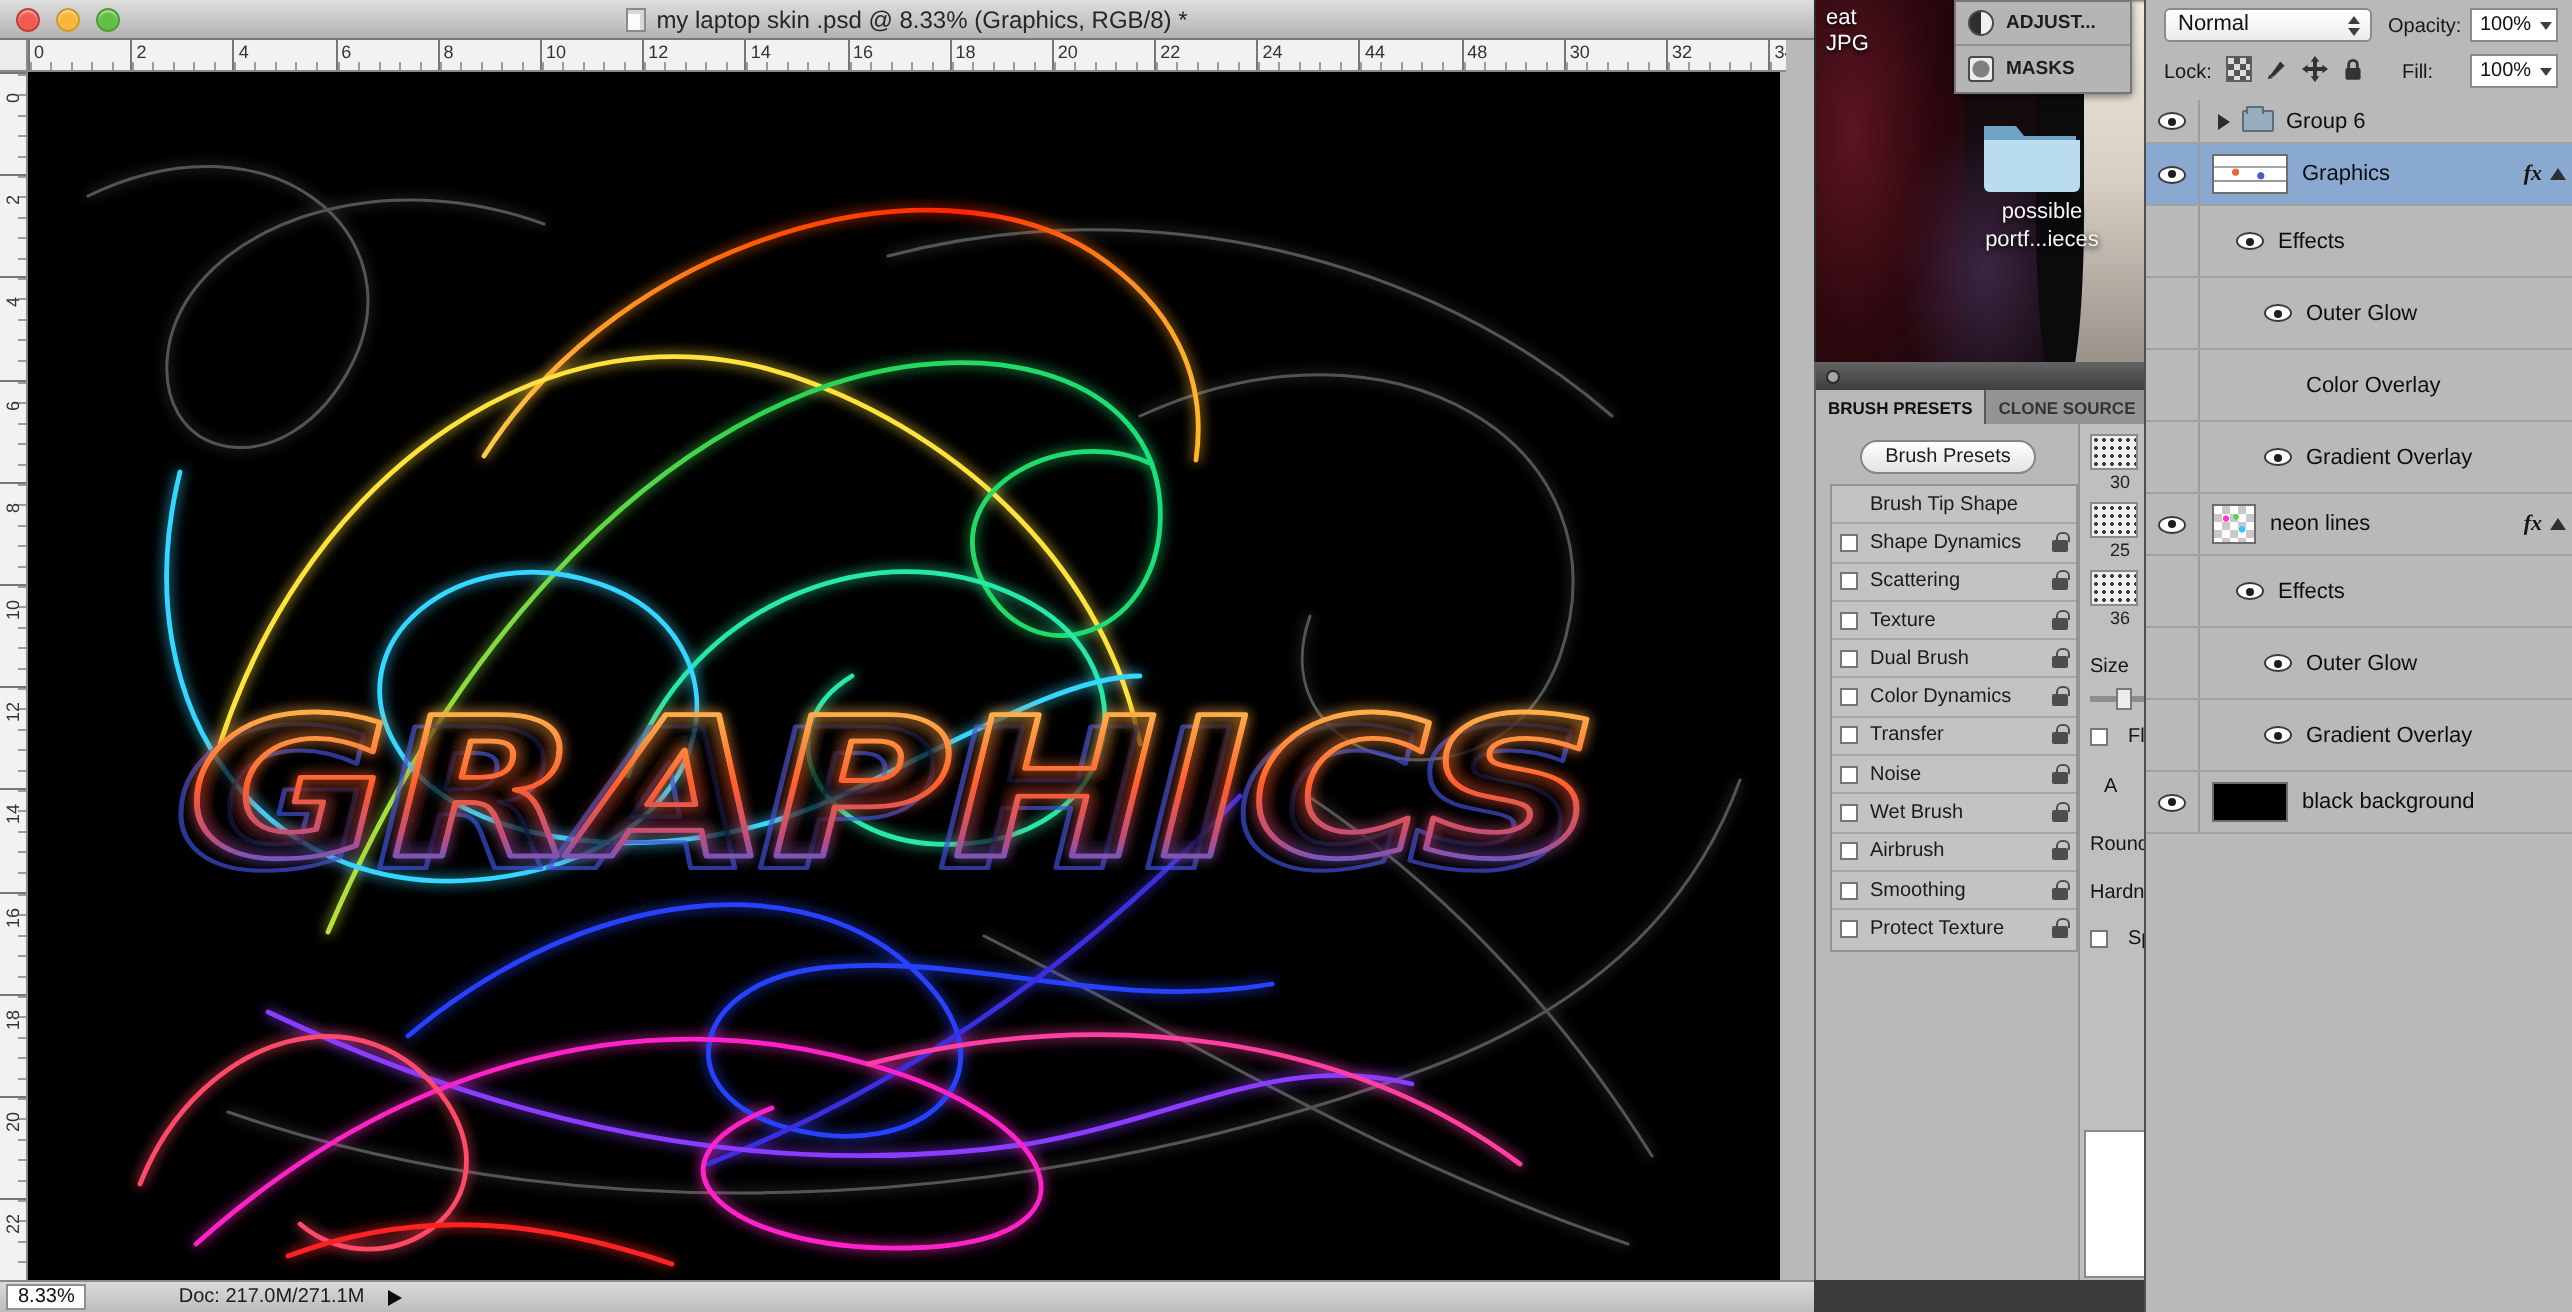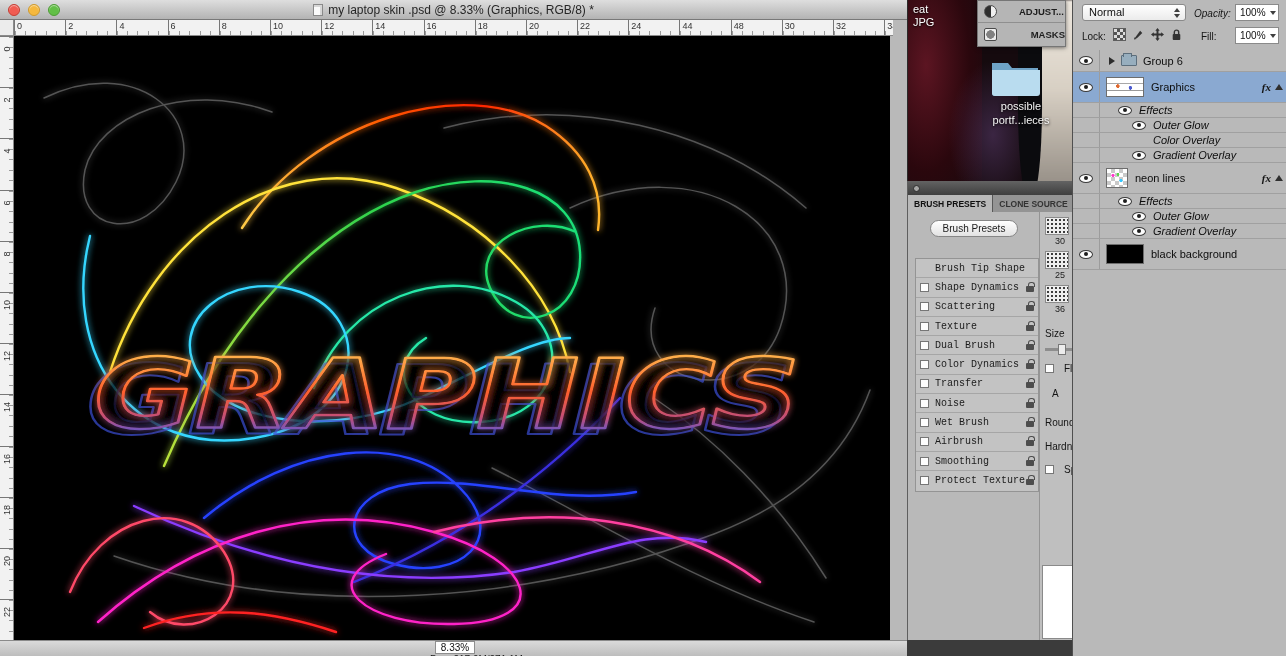--- a/index.html
+++ b/index.html
@@ -29,56 +29,56 @@
   .ruler-left { position:absolute; left:0; top:36px; width:14px; height:604px; background:#f2f2f2; border-right:1px solid #8a8a8a; display:flex; flex-direction:column; overflow:hidden; }
   .rv-cell { flex:0 0 51.2px; border-top:1px solid #777; position:relative;
     background-image:repeating-linear-gradient(to bottom,#9b9b9b 0 1px,transparent 1px 10.24px);
     background-size:4px 51.2px; background-position:right top; background-repeat:repeat-y; }
   .rv-cell .num { position:absolute; top:7px; left:0; width:13px; text-align:center; font-size:9px; color:#333; transform:rotate(-90deg); }
 
   .canvas { position:absolute; left:14px; top:36px; width:876px; height:604px; background:#000; }
   .canvas svg { display:block; width:100%; height:100%; }
 
   .status-bar { position:absolute; left:0; bottom:0; width:907px; height:16px;
-    background:linear-gradient(#dadada,#bdbdbd); border-top:1px solid #8a8a8a; display:flex; align-items:center;flex-direction:column; }
+    background:linear-gradient(#dadada,#bdbdbd); border-top:1px solid #8a8a8a; display:flex; align-items:center; }
   .zoom-field { background:#fff; border:1px solid #8f8f8f; padding:0 5px; margin-left:3px; height:13px; line-height:12px; font-size:10px; color:#111; }
   .doc-info { margin-left:46px; font-size:10px; color:#1c1c1c; }
   .status-arrow { width:0; height:0; border-left:7px solid #0d0d0d; border-top:4px solid transparent; border-bottom:4px solid transparent; margin-left:12px; }
 
   
   .bridge { position:absolute; left:907px; top:0; width:165px; height:197px; background:#150a0e; overflow:hidden; border-left:1px solid #2a2a2a; }
   .art-red { position:absolute; left:-12px; top:-8px; width:86px; height:210px;
     background:radial-gradient(ellipse at 35% 35%, #5c1522 0%, #2a070d 55%, rgba(20,5,8,0) 100%); }
   .art-purple { position:absolute; left:40px; top:60px; width:90px; height:150px;
     background:radial-gradient(ellipse at 50% 50%, rgba(90,60,110,.55) 0%, rgba(20,8,14,0) 70%); }
   .art-figure { position:absolute; right:-4px; top:0; width:46px; height:197px;
     background:linear-gradient(180deg,#efe9e0 0%,#d8d0c4 45%,#8f8880 100%); filter:blur(1px); }
   .art-hair { position:absolute; right:30px; top:-6px; width:24px; height:205px; background:#0b0b0e; border-radius:0 0 45% 45%; }
   .file-label { position:absolute; left:5px; top:3px; color:#fff; font-size:11px; line-height:1.15; white-space:pre-line; text-shadow:0 1px 2px #000; }
   .folder-thumb { position:absolute; left:990px; top:56px; width:50px; height:40px; }
   .folder-label { position:absolute; left:973px; top:100px; width:96px; color:#f4f4f4; font-size:11px; line-height:1.25; text-align:center; white-space:pre-line; text-shadow:0 1px 3px #000; }
 
   
   .collapsed-panel { position:absolute; left:977px; top:0; width:89px; height:47px; background:#b5b5b5; border:1px solid #767676; box-shadow:0 1px 4px rgba(0,0,0,.5); }
-  .cp-row { height:22px; display:flex; align-items:center; gap:22px; padding-left:6px; border-bottom:1px solid #8f8f8f; font-size:9.5px; font-weight:bold; color:#1e1e1e; }
-  .cp-row:last-child { border-bottom:none;justify-content:space-between; }
+  .cp-row { height:22px; display:flex; align-items:center; gap:6px; padding-left:6px; border-bottom:1px solid #8f8f8f; font-size:9.5px; font-weight:bold; color:#1e1e1e; }
+  .cp-row:last-child { border-bottom:none; }
   .cp-ic { width:13px; height:13px; border:1px solid #4a4a4a; flex:none; }
   .icon-adjustments .cp-ic { border-radius:50%; background:linear-gradient(90deg,#2e2e2e 50%,#f0f0f0 50%); }
   .icon-masks .cp-ic { border-radius:2px; background:#ececec radial-gradient(circle at 50% 50%, #808080 0 4px, #ececec 4.5px); }
 
   
   .brush-panel { position:absolute; left:907px; top:181px; width:165px; height:475px; background:#b9b9b9; border-left:1px solid #5f5f5f; }
   .bp-header { height:14px; background:linear-gradient(#636363,#3e3e3e); display:flex; align-items:center; padding-left:5px; }
   .bp-dot { width:7px; height:7px; border-radius:50%; background:#a6a6a6; border:1px solid #2b2b2b; }
   .bp-tabs { height:17px; background:#6f6f6f; display:flex; }
   .bp-tab { font-size:8.5px; font-weight:bold; color:#333; padding:0 6px; display:flex; align-items:center; background:#949494; border-right:1px solid #585858; white-space:nowrap; }
   .bp-tab.active { background:#b9b9b9; color:#101010; }
   .bp-body { position:absolute; top:31px; bottom:16px; left:0; right:0; overflow:hidden; }
   .presets-btn { position:absolute; left:22px; top:8px; width:88px; height:17px; background:linear-gradient(#ffffff,#e2e2e2); border:1px solid #868686; border-radius:9px; font-size:10px; color:#1c1c1c; text-align:center; line-height:15px; }
-  .bp-list { position:absolute; left:7px; top:46px; width:124px; border:1px solid #949494; background:#c3c3c3;font-family:Liberation Mono, monospace; }
+  .bp-list { position:absolute; left:7px; top:30px; width:124px; border:1px solid #949494; background:#c3c3c3; }
   .bp-row { height:19.3px; display:flex; align-items:center; padding:0 4px; border-bottom:1px solid #a6a6a6; font-size:10px; color:#1b1b1b; }
   .bp-row:last-child { border-bottom:none; }
   .cb { width:9px; height:9px; border:1px solid #767676; background:#fdfdfd; margin-right:6px; flex:none; }
   .bp-label { flex:1; white-space:nowrap; overflow:hidden; }
   .padlock { width:8px; height:6px; background:#4d4d4d; border-radius:1px; position:relative; margin-top:3px; flex:none; }
   .padlock::before { content:""; position:absolute; top:-4px; left:1.5px; width:5px; height:4px; border:1.3px solid #4d4d4d; border-bottom:none; border-radius:3px 3px 0 0; }
   .bp-divider { position:absolute; left:131px; top:0; bottom:0; width:1px; background:#949494; }
   .bp-right { position:absolute; left:132px; top:0; bottom:0; right:0; background:#bfbfbf; overflow:hidden; font-size:10px; color:#151515; }
   .tip-item { margin:5px 0 0 5px; }
   .tipbox { display:block; width:24px; height:18px; background:#efefef; border:1px solid #8a8a8a;
@@ -95,39 +95,39 @@
   .bp-bottombar { position:absolute; left:907px; top:640px; width:165px; height:16px; background:#3b3b3b; }
 
   
   .layers-panel { position:absolute; left:1072px; top:0; width:214px; height:656px; background:#b9b9b9; border-left:1px solid #4f4f4f; }
   .lp-controls { position:relative; height:62px; border-bottom:1px solid #8d8d8d; }
   .blend-select { position:absolute; left:9px; top:4px; width:104px; height:17px; background:linear-gradient(#ffffff,#ebebeb); border:1px solid #8a8a8a; border-radius:3px; font-size:11px; color:#101010; padding-left:6px; line-height:15px; }
   .combo { position:absolute; right:4px; top:3px; width:7px; height:10px; }
   .combo::before { content:""; position:absolute; top:0; left:0; border-left:3.5px solid transparent; border-right:3.5px solid transparent; border-bottom:4px solid #3f3f3f; }
   .combo::after { content:""; position:absolute; bottom:0; left:0; border-left:3.5px solid transparent; border-right:3.5px solid transparent; border-top:4px solid #3f3f3f; }
   .lp-label { position:absolute; font-size:10px; color:#161616; }
-  .op-label { left:121px; top:8px;font-style:italic; }
+  .op-label { left:121px; top:8px; }
   .value-box { position:absolute; width:44px; height:17px; background:#fff; border:1px solid #8a8a8a; font-size:10px; color:#101010; line-height:15px; padding-left:4px; }
   .op-box { left:162px; top:4px; }
   .fill-box { left:162px; top:27px; }
   .spin { position:absolute; right:2px; top:6px; border-left:3.5px solid transparent; border-right:3.5px solid transparent; border-top:4px solid #3f3f3f; }
   .lock-label { left:9px; top:31px; }
   .fill-lbl { left:128px; top:31px; }
   .lk { position:absolute; top:28px; width:13px; height:13px; display:inline-block; }
   .lk svg { width:13px; height:13px; display:block; }
   .lk-transp { left:40px; border:1px solid #5e5e5e;
     background-image:linear-gradient(45deg,#555 25%,transparent 25%,transparent 75%,#555 75%),linear-gradient(45deg,#555 25%,#ddd 25%,#ddd 75%,#555 75%);
     background-size:6px 6px; background-position:0 0,3px 3px; }
   .lk-brush { left:59px; } .lk-move { left:78px; } .lk-all { left:97px; }
 
   .lp-list { position:absolute; top:50px; left:0; right:0; }
   .layer-row { display:flex; align-items:stretch; border-bottom:1px solid #a0a0a0; background:#b9b9b9; position:relative; }
   .type-layer { height:31px; }
   .type-group { height:22px; }
-  .type-effects, .type-effect { height:15px;font-style:italic; }
+  .type-effects, .type-effect { height:36px; }
   .layer-row.selected { background:var(--selected-layer, #8aa9d1); }
   .well { width:27px; border-right:1px solid #9c9c9c; display:flex; align-items:center; justify-content:center; flex:none; }
   .row-content { flex:1; display:flex; align-items:center; position:relative; padding-left:6px; overflow:hidden; }
   .eye { width:14px; height:9px; border-radius:50%; background:#fdfdfd; border:1px solid #3a3a3a; position:relative; flex:none; }
   .eye::after { content:""; position:absolute; left:4px; top:1.5px; width:4px; height:4px; border-radius:50%; background:#1d1d1d; }
   .inner-eye { display:none; }
   .type-effects .inner-eye { display:flex; margin-left:12px; margin-right:7px; }
   .type-effect .inner-eye { display:flex; margin-left:26px; margin-right:7px; }
   .disclosure { display:none; }
   .type-group .disclosure { display:block; width:0; height:0; border-left:6px solid #2c2c2c; border-top:4px solid transparent; border-bottom:4px solid transparent; margin:0 6px 0 3px; }

